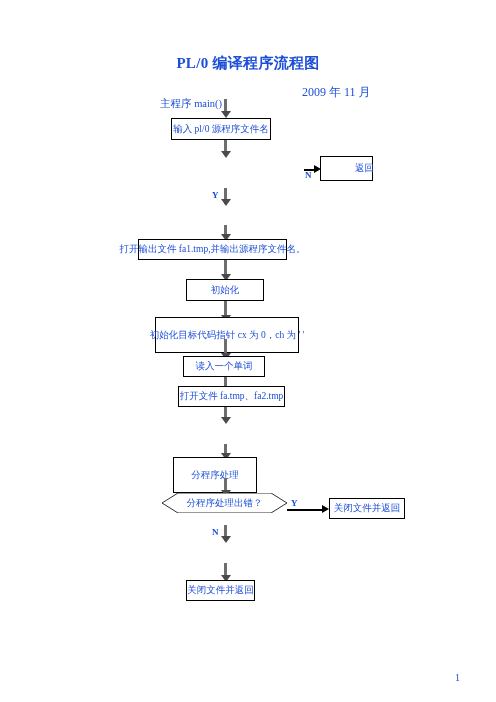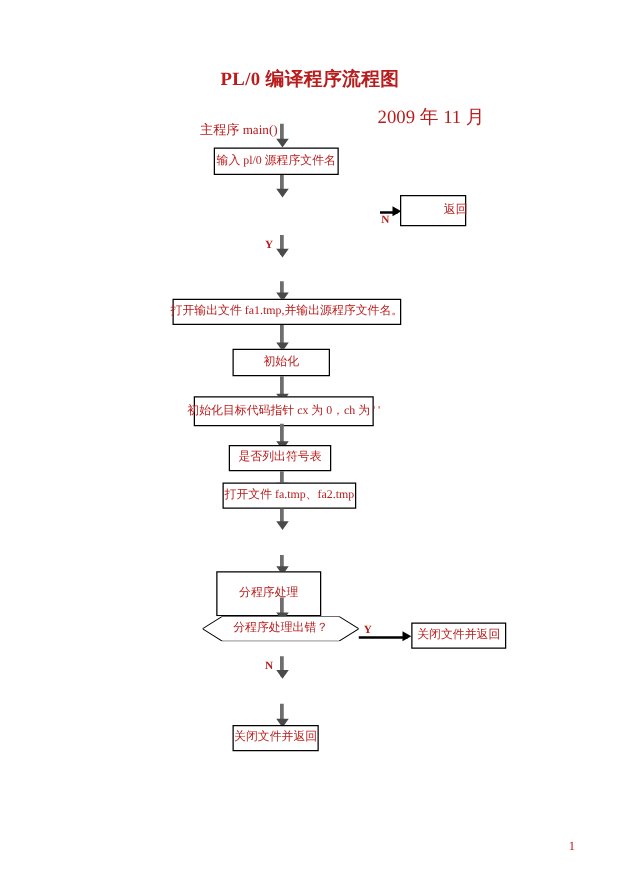--- a/index.html
+++ b/index.html
@@ -6,39 +6,39 @@
     margin: 0;
     padding: 0;
     background: #ffffff;
   }
   #page {
     position: relative;
     width: 496px;
     height: 702px;
     background: #ffffff;
     font-family: "Liberation Serif", "DejaVu Serif", serif;
-    color: #b91c1c;
+    color: #1d4ed8;
     overflow: hidden;
   }
   #doc-title {
     position: absolute;
     left: 0;
     top: 54px;
     width: 496px;
     text-align: center;
     font-family: "Liberation Serif", "DejaVu Serif", serif;
     font-weight: bold;
     font-size: 15px;
     letter-spacing: 0.3px;
   }
   #doc-date {
     position: absolute;
     left: 302px;
     top: 84px;
-    font-size: 15px;
+    font-size: 12px;
     white-space: nowrap;
   }
   #start-label {
     position: absolute;
     left: 160px;
     top: 97px;
     font-size: 10.5px;
     white-space: nowrap;
   }
   #page-number {
@@ -143,43 +143,43 @@
   </div>
 
   <div class="vline" style="left:224px; top:188px; height:16px;"></div>
   <div class="arrow-down" style="left:220.5px; top:199px;"></div>
   <div class="edge-label" style="left:212px; top:190px;">Y</div>
 
 
   <div class="vline" style="left:224px; top:225px; height:12px;"></div>
   <div class="arrow-down" style="left:220.5px; top:234px;"></div>
 
-  <div class="node box" style="left:138px; top:239px; width:183px; height:21px;">
+  <div class="node box" style="left:138px; top:239px; width:149px; height:21px;">
     <span>打开输出文件 fa1.tmp,并输出源程序文件名。</span>
   </div>
 
   <div class="vline" style="left:224px; top:260px; height:17px;"></div>
   <div class="arrow-down" style="left:220.5px; top:274px;"></div>
 
   <div class="node box" style="left:186px; top:279px; width:78px; height:22px;">
     <span>初始化</span>
   </div>
 
   <div class="vline" style="left:224px; top:301px; height:17px;"></div>
   <div class="arrow-down" style="left:220.5px; top:315px;"></div>
 
-  <div class="node box" style="left:155px; top:317px; width:144px; height:24px;">
+  <div class="node box" style="left:155px; top:317px; width:144px; height:36px;">
     <span>初始化目标代码指针 cx 为 0，ch 为 ' '</span>
   </div>
 
   <div class="vline" style="left:224px; top:339px; height:17px;"></div>
   <div class="arrow-down" style="left:220.5px; top:353px;"></div>
 
   <div class="node box" style="left:183px; top:356px; width:82px; height:21px;">
-    <span>是否列出符号表</span>
+    <span>读入一个单词</span>
   </div>
 
   <div class="vline" style="left:224px; top:377px; height:12px;"></div>
   <div class="arrow-down" style="left:220.5px; top:386px;"></div>
 
   <div class="node box" style="left:178px; top:386px; width:107px; height:21px;">
     <span>打开文件 fa.tmp、fa2.tmp</span>
   </div>
 
   <div class="vline" style="left:224px; top:407px; height:13px;"></div>

